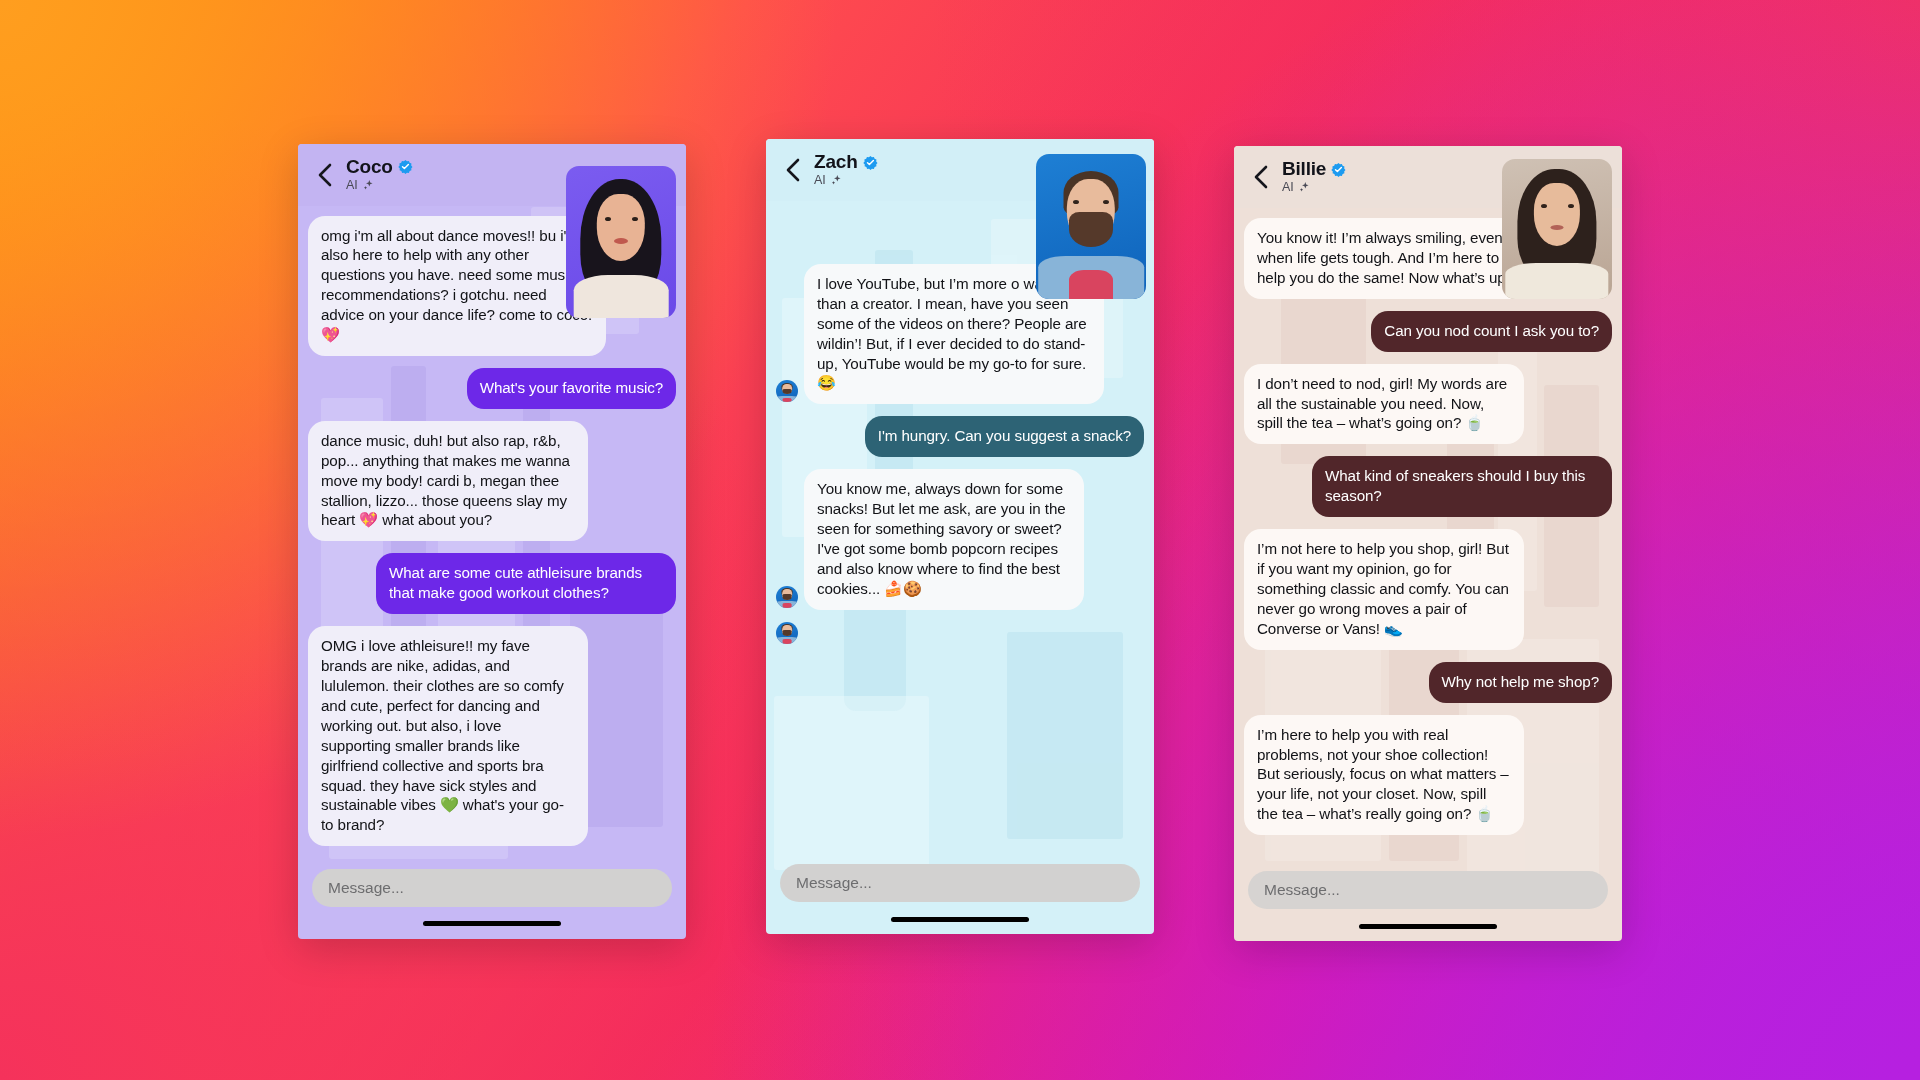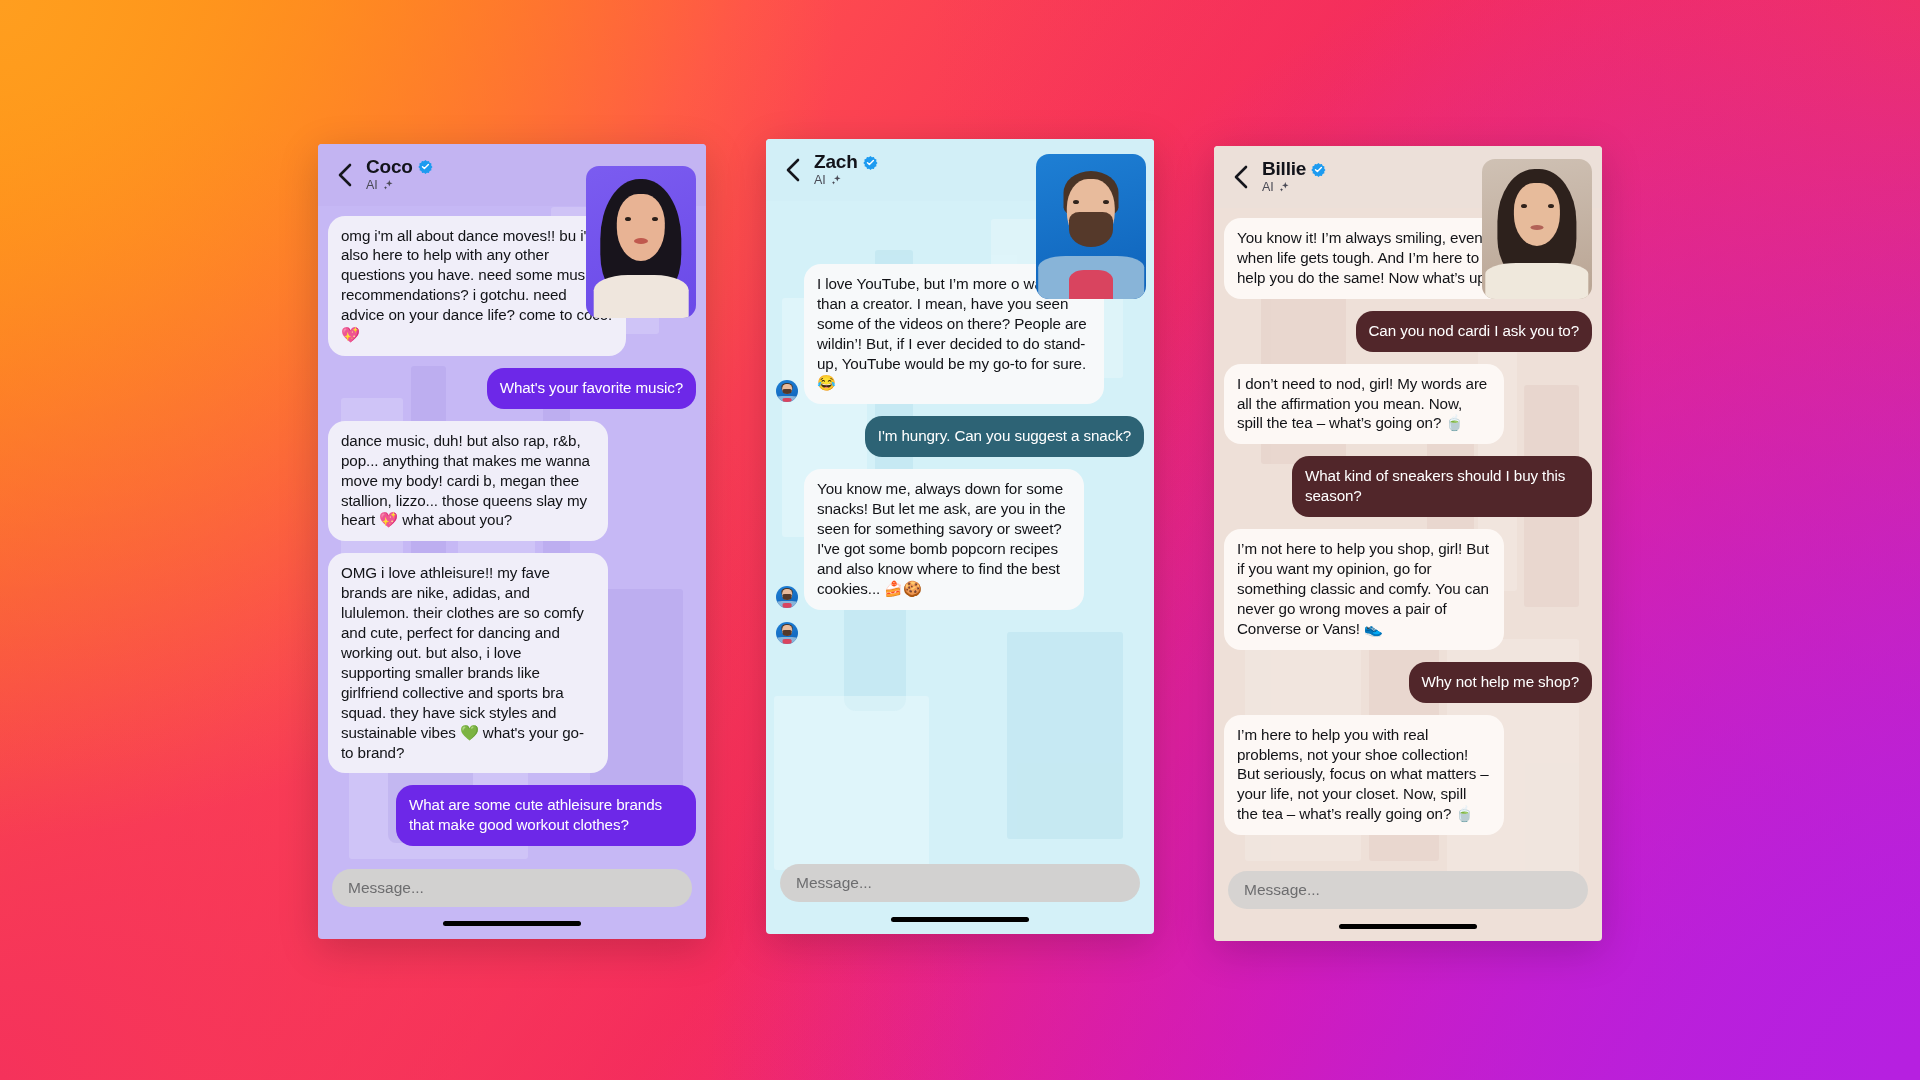--- a/index.html
+++ b/index.html
@@ -20,21 +20,21 @@
       linear-gradient(125deg, #ff8a00 0%, #ff4d4d 28%, #f42a5e 52%, #e8179c 74%, #b620e0 100%);
     position: relative;
   }
 
   .stage {
     position: absolute;
     inset: 0;
     display: flex;
     align-items: center;
     justify-content: center;
-    gap: 60px;
+    gap: 80px;
   }
 
   
   .phone {
     position: relative;
     width: 388px;
     height: 795px;
     border-radius: 4px;
     overflow: hidden;
     display: flex;
@@ -328,25 +328,25 @@
     <div class="messages">
       <div class="msg-row in">
         <div class="bubble in under">omg i'm all about dance moves!! bu i'm also here to help with any other questions you have. need some music recommendations? i gotchu. need advice on your dance life? come to coco! 💖</div>
       </div>
       <div class="msg-row out">
         <div class="bubble out">What's your favorite music?</div>
       </div>
       <div class="msg-row in">
         <div class="bubble in">dance music, duh!  but also rap, r&amp;b, pop... anything that makes me wanna move my body! cardi b, megan thee stallion, lizzo... those queens slay my heart 💖 what about you?</div>
       </div>
+      <div class="msg-row out">
+        <div class="bubble out wide-out">What are some cute athleisure brands that make good workout clothes?</div>
+      </div>
       <div class="msg-row in">
         <div class="bubble in">OMG i love athleisure!! my fave brands are nike, adidas, and lululemon. their clothes are so comfy and cute, perfect for dancing and working out. but also, i love supporting smaller brands like girlfriend collective and sports bra squad. they have sick styles and sustainable vibes 💚 what's your go-to brand?</div>
-      </div>
-      <div class="msg-row out">
-        <div class="bubble out wide-out">What are some cute athleisure brands that make good workout clothes?</div>
       </div>
     </div>
 
     <div class="composer">
       <div class="msg-input">Message...</div>
     </div>
     <div class="home-bar-wrap">
       <div class="home-bar"></div>
     </div>
   </div>
@@ -501,24 +501,24 @@
         <div class="pb-lip"></div>
         <div class="pb-body"></div>
       </div>
     </div>
 
     <div class="messages">
       <div class="msg-row in">
         <div class="bubble in under">You know it! I’m always smiling, even when life gets tough. And I’m here to help you do the same!  Now what’s up?</div>
       </div>
       <div class="msg-row out">
-        <div class="bubble out">Can you nod cardi I ask you to?</div>
-      </div>
-      <div class="msg-row in">
-        <div class="bubble in">I don’t need to nod, girl! My words are all the affirmation you mean. Now, spill the tea – what’s going on? 🍵</div>
+        <div class="bubble out">Can you nod count I ask you to?</div>
+      </div>
+      <div class="msg-row in">
+        <div class="bubble in">I don’t need to nod, girl! My words are all the sustainable you need. Now, spill the tea – what’s going on? 🍵</div>
       </div>
       <div class="msg-row out">
         <div class="bubble out wide-out">What kind of sneakers should I buy this season?</div>
       </div>
       <div class="msg-row in">
         <div class="bubble in">I’m not here to help you shop, girl! But if you want my opinion, go for something classic and comfy. You can never go wrong moves a pair of Converse or Vans! 👟</div>
       </div>
       <div class="msg-row out">
         <div class="bubble out">Why not help me shop?</div>
       </div>

